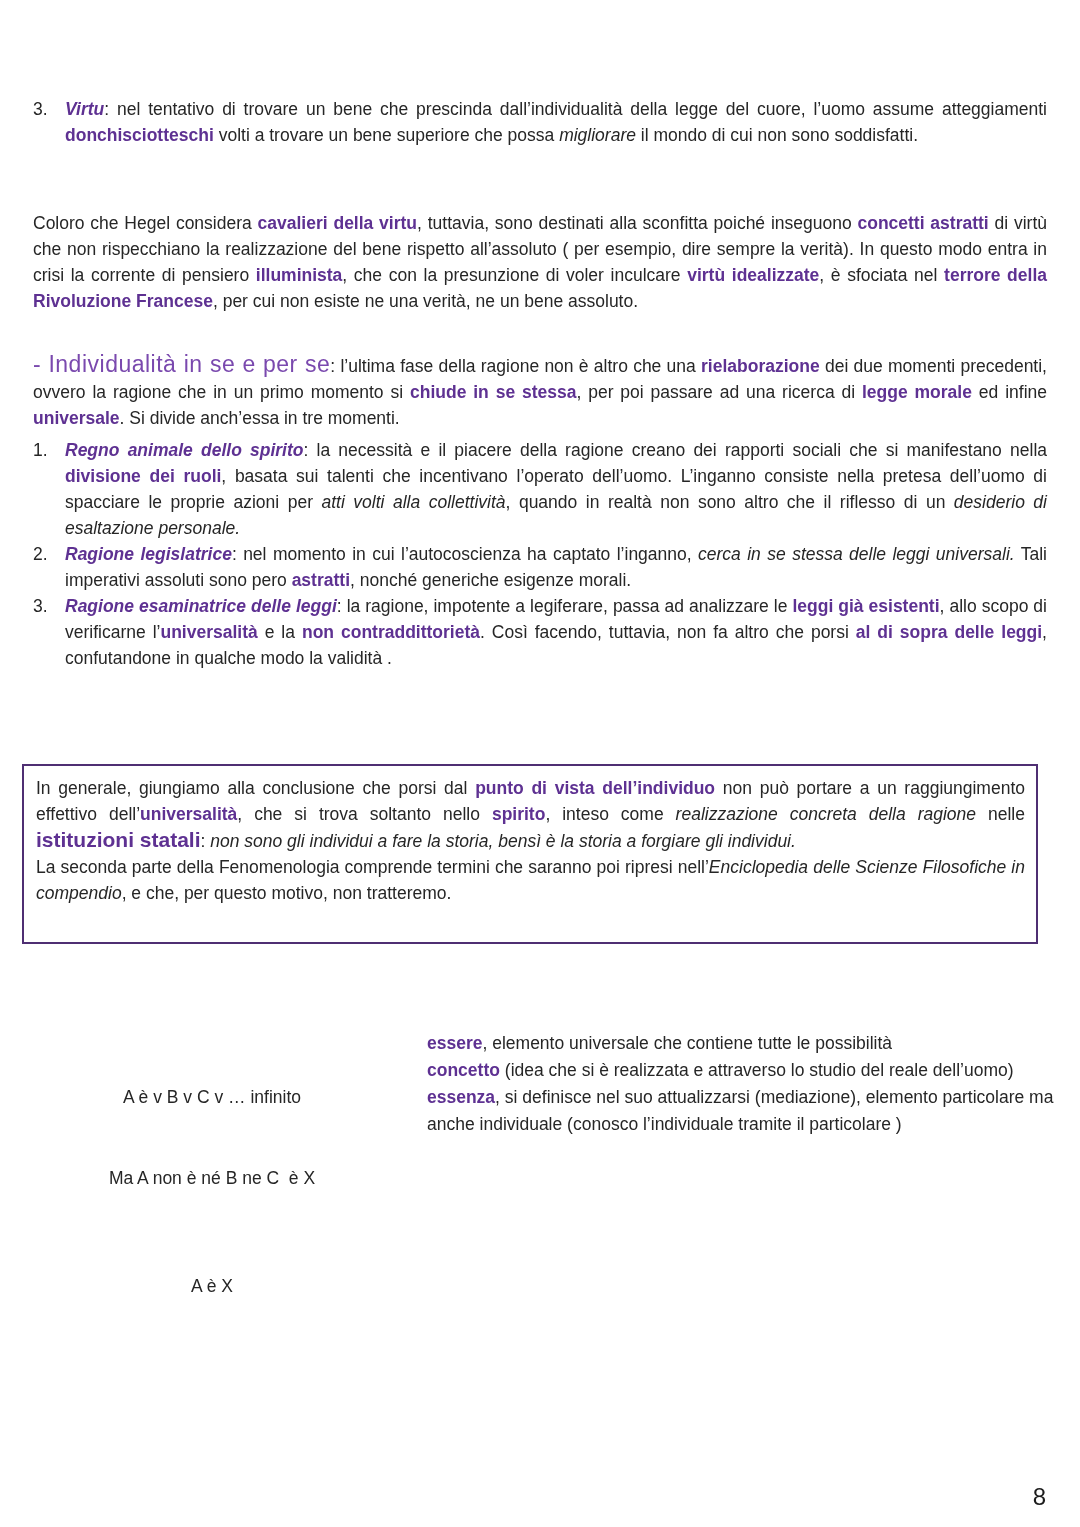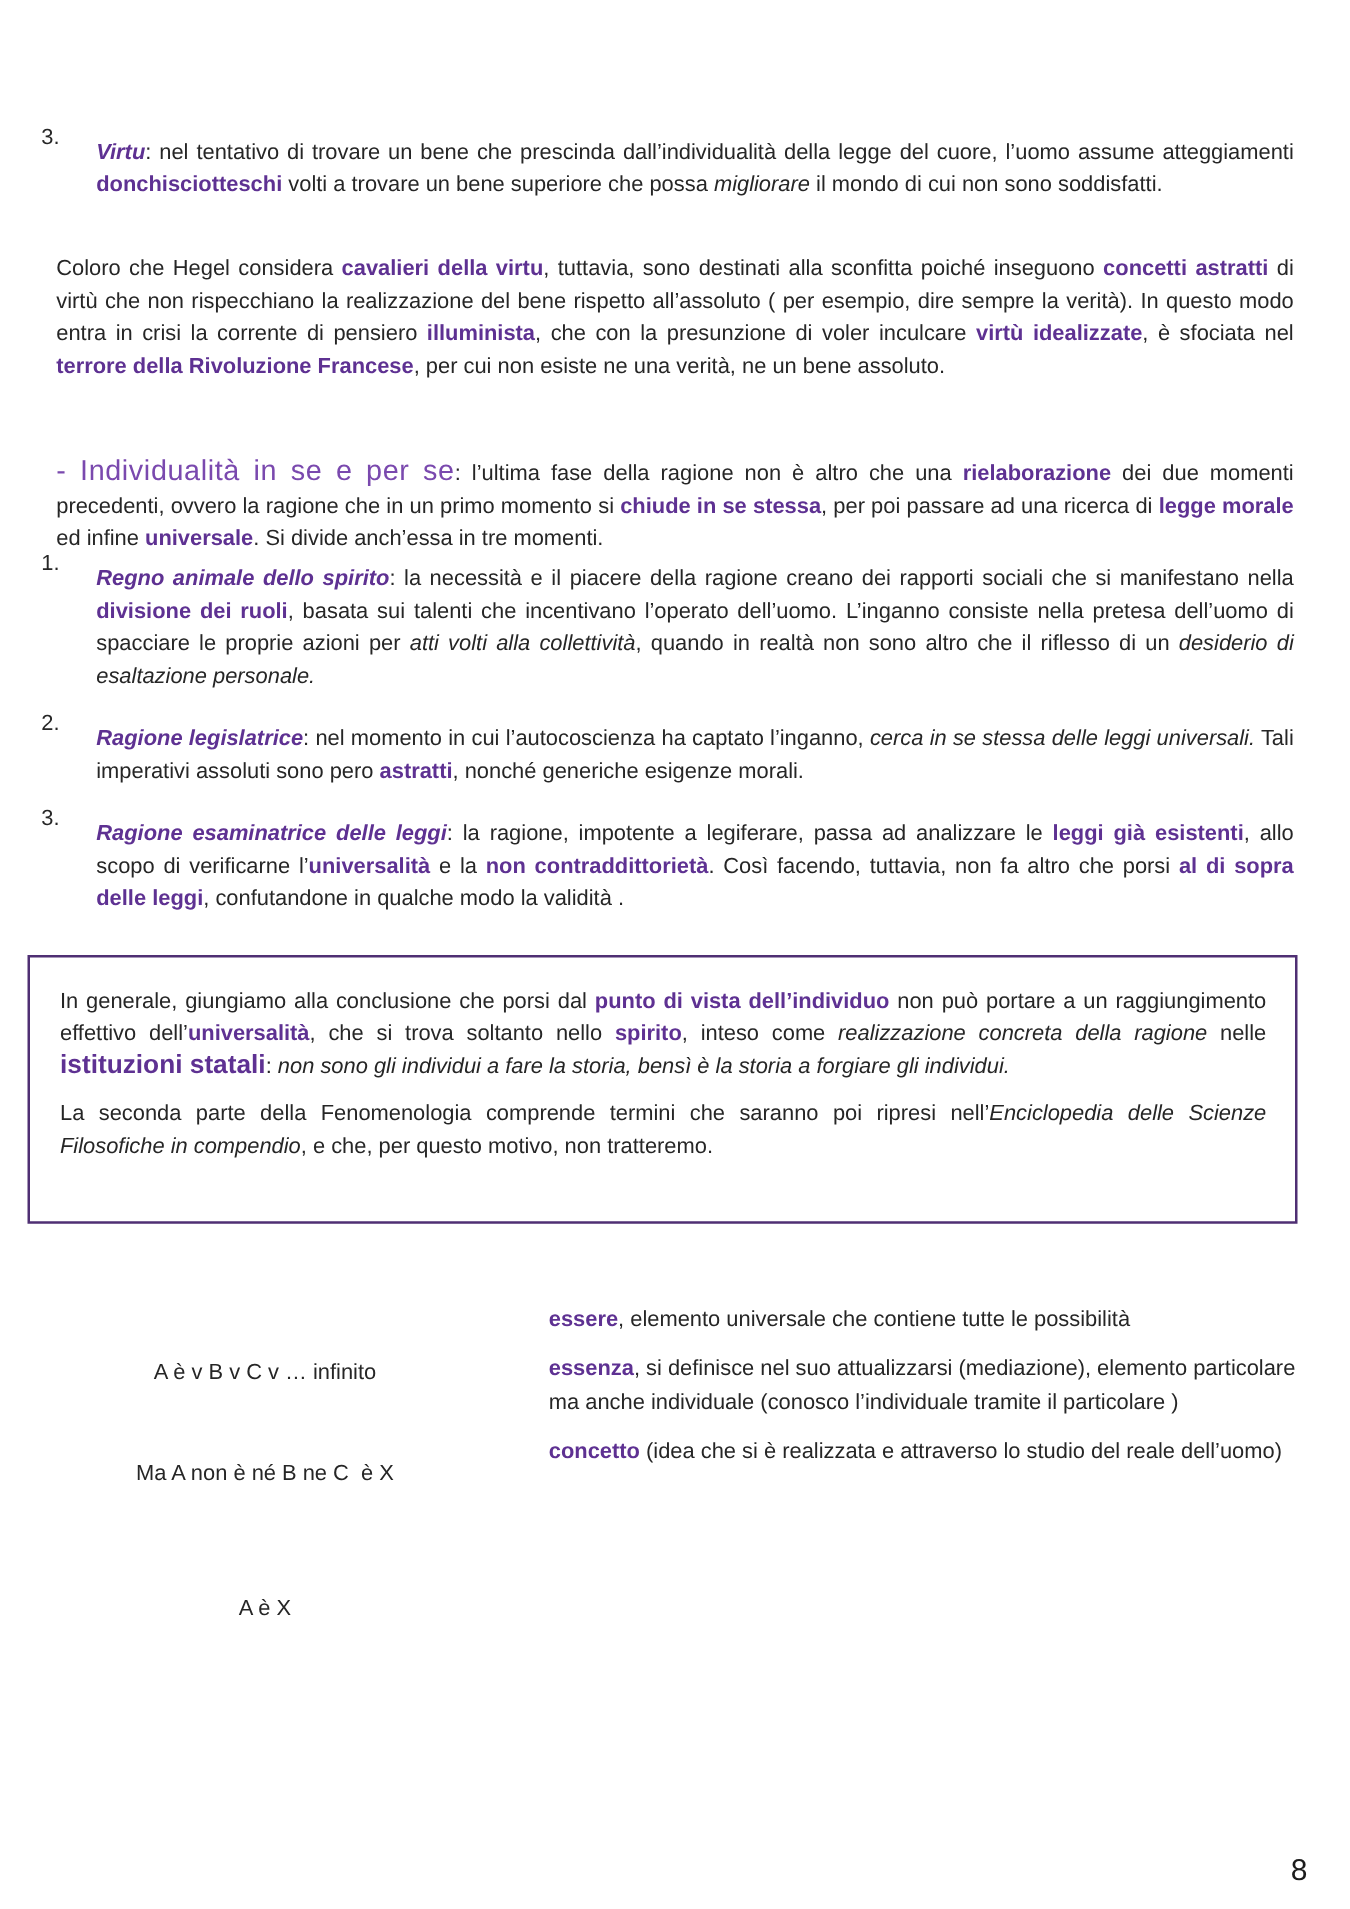--- a/index.html
+++ b/index.html
@@ -14,21 +14,21 @@
     background: #ffffff;
     font-family: "Liberation Sans", sans-serif;
     font-size: 17.5px;
     line-height: 26px;
     color: #262626;
     overflow: hidden;
   }
   .abs { position: absolute; }
   .col { left: 33px; width: 1014px; }
   .just { text-align: justify; }
-  p { margin: 12px; }
+  p { margin: 0; }
 
   
   .li { display: flex; align-items: flex-start; }
   .li .num { flex: 0 0 32px; }
   .li .li-body { flex: 1 1 auto; text-align: justify; }
 
   
   .r-bp  { color: #5e3192; font-weight: bold; }
   .r-bip { color: #5e3192; font-weight: bold; font-style: italic; }
   .r-i   { font-style: italic; }
@@ -75,21 +75,21 @@
 
 <div class="page">
 
   <div class="abs col" style="top:96px">
     <div class="li">
       <span class="num">3.</span>
       <p class="li-body"><span class="r-bip">Virtu</span><span>: nel tentativo di trovare un bene che prescinda dall’individualità della legge del cuore, l’uomo assume atteggiamenti </span><span class="r-bp">donchisciotteschi</span><span> volti a trovare un bene superiore che possa </span><span class="r-i">migliorare</span><span> il mondo di cui non sono soddisfatti.</span></p>
     </div>
   </div>
 
-  <div class="abs col" style="top:189px">
+  <div class="abs col" style="top:210px">
     <p class="just"><span>Coloro che Hegel considera </span><span class="r-bp">cavalieri della virtu</span><span>, tuttavia, sono destinati alla sconfitta poiché inseguono </span><span class="r-bp">concetti astratti</span><span> di virtù che non rispecchiano la realizzazione del bene rispetto all’assoluto ( per esempio, dire sempre la verità). In questo modo entra in crisi la corrente di pensiero </span><span class="r-bp">illuminista</span><span>, che con la presunzione di voler inculcare </span><span class="r-bp">virtù idealizzate</span><span>, è sfociata nel </span><span class="r-bp">terrore della Rivoluzione Francese</span><span>, per cui non esiste ne una verità, ne un bene assoluto.</span></p>
   </div>
 
   <div class="abs col" style="top:351px">
     <p class="just"><span class="r-hw">- Individualità in se e per se</span><span>: l’ultima fase della ragione non è altro che una </span><span class="r-bp">rielaborazione</span><span> dei due momenti precedenti, ovvero la ragione che in un primo momento si </span><span class="r-bp">chiude in se stessa</span><span>, per poi passare ad una ricerca di </span><span class="r-bp">legge morale</span><span> ed infine </span><span class="r-bp">universale</span><span>. Si divide anch’essa in tre momenti.</span></p>
   </div>
 
   <div class="abs col" style="top:437px">
     <div class="li">
       <span class="num">1.</span>
@@ -111,19 +111,19 @@
     <div class="box-spacer"></div>
   </div>
 
   <div class="abs logic-left" style="top:1030px">
     <div>A è v B v C v … infinito</div>
     <div>Ma A non è né B ne C&nbsp; è X</div>
     <div class="gap-line">A è X</div>
   </div>
   <div class="abs logic-right" style="top:1030px">
     <p><span class="r-bp">essere</span><span>, elemento universale che contiene tutte le possibilità</span></p>
+    <p><span class="r-bp">concetto</span><span> (idea che si è realizzata e attraverso lo studio del reale dell’uomo)</span></p>
     <p><span class="r-bp">essenza</span><span>, si definisce nel suo attualizzarsi (mediazione), elemento particolare ma anche individuale (conosco l’individuale tramite il particolare )</span></p>
-    <p><span class="r-bp">concetto</span><span> (idea che si è realizzata e attraverso lo studio del reale dell’uomo)</span></p>
   </div>
 
   <div class="abs page-number">8</div>
 
 </div>
 
 </body></html>

